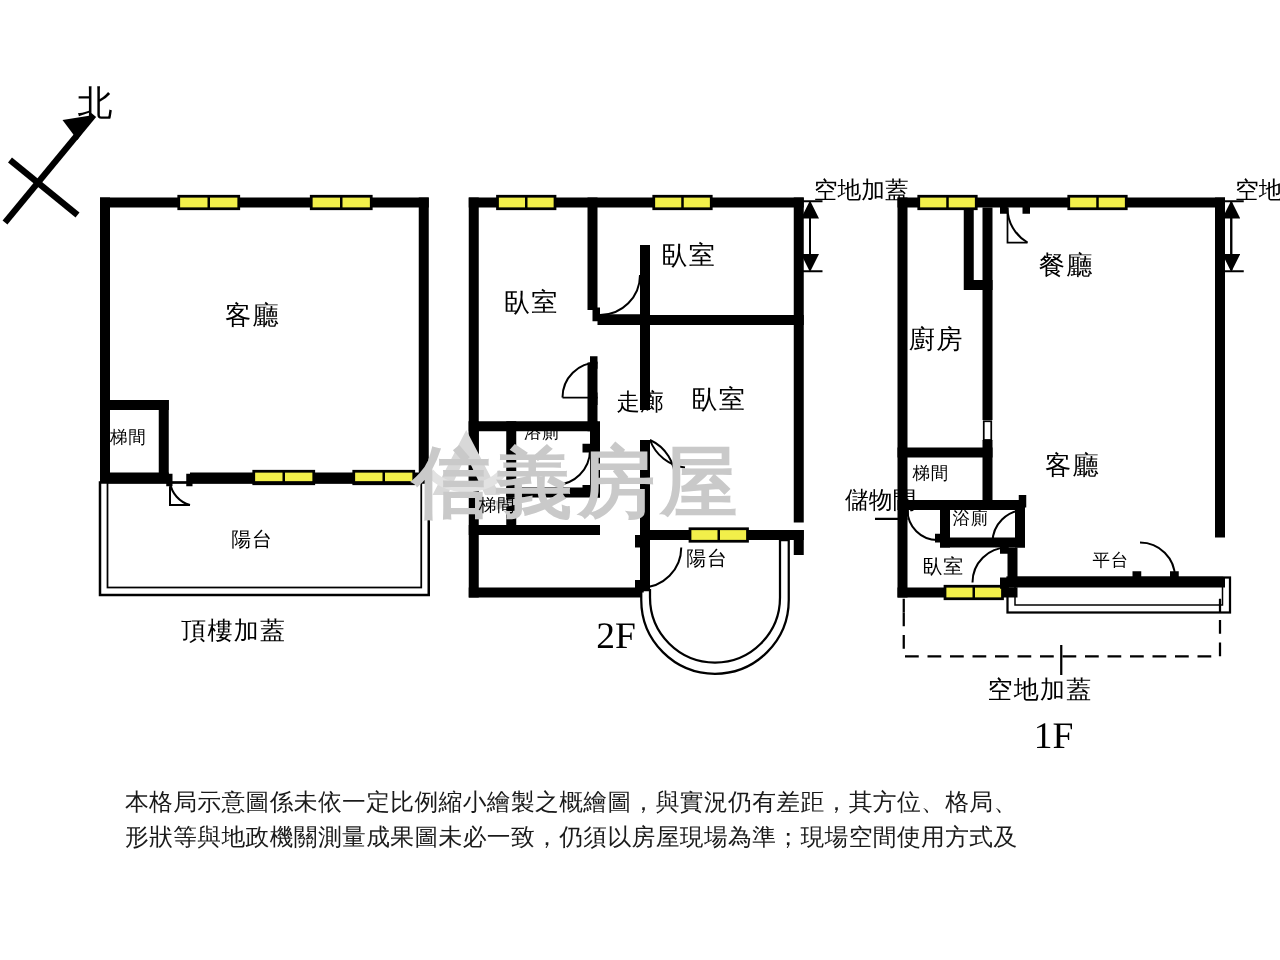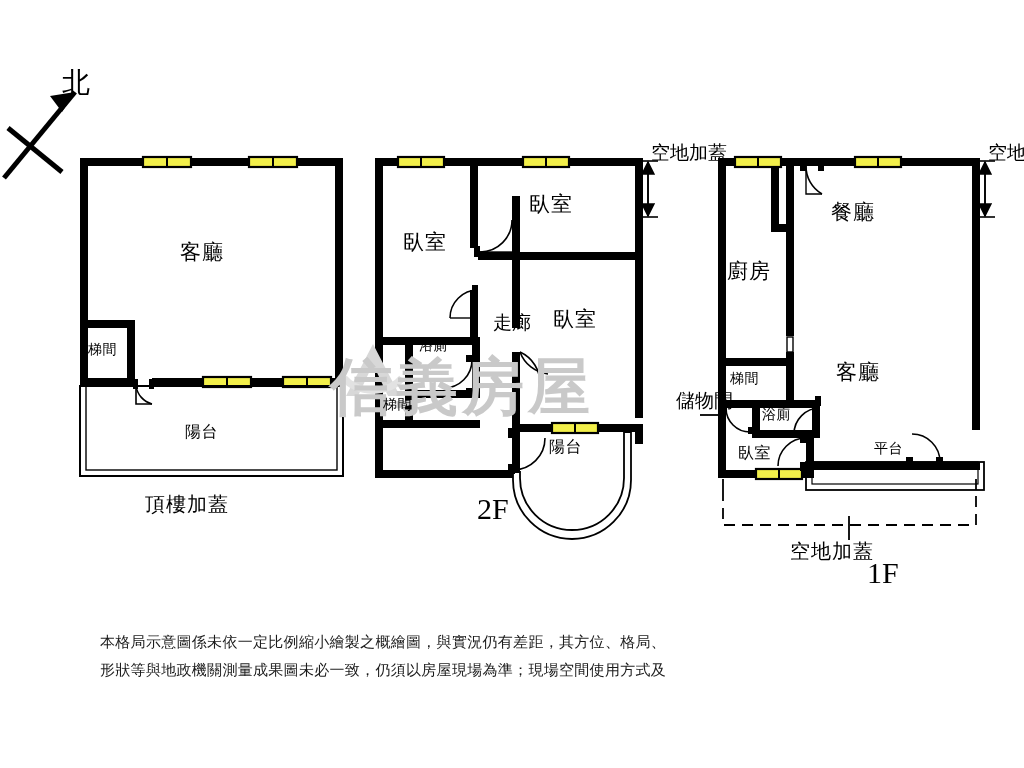--- a/index.html
+++ b/index.html
@@ -7,21 +7,21 @@
        font-family:"Liberation Serif","DejaVu Serif",serif;}
   #stage{position:relative;width:1024px;height:768px;background:#fff;}
   svg{position:absolute;left:0;top:0;}
   .wm{position:absolute;pointer-events:none;}
   #wm-big{left:330px;top:340px;width:360px;font-size:62px;color:#c9c9c9;
           letter-spacing:4px;font-weight:700;white-space:nowrap;line-height:1;margin-top:16px;}
   #wm-small{left:333px;top:408px;width:360px;font-size:12px;color:#c2c2c2;
             letter-spacing:2.5px;white-space:nowrap;}
   #wm-mark{left:338px;top:338px;width:70px;height:70px;}
   .disc{position:absolute;left:100px;top:628px;width:840px;
-        font-size:15px;line-height:28px;color:#1a1a1a;
+        font-size:19px;line-height:28px;color:#1a1a1a;
         font-family:"DejaVu Serif","Liberation Serif",serif;letter-spacing:.3px;}
   .lbl{position:absolute;color:#000;white-space:nowrap;
        font-family:"DejaVu Serif","Liberation Serif",serif;}
   .rm{font-size:21px;letter-spacing:1px;}
   .rm-sm{font-size:16px;letter-spacing:.5px;}
   .rm-xs{font-size:14px;letter-spacing:.5px;}
   .flab{font-size:20px;letter-spacing:1px;}
   .flab-en{font-size:30px;font-family:"Liberation Serif","DejaVu Serif",serif;}
   .vlab{font-size:19px;line-height:25px;width:1.2em;text-align:center;letter-spacing:0;}
   .north{font-size:28px;}
@@ -294,21 +294,21 @@
   <div class="lbl rm" style="left:831px;top:198px;text-align:right;">餐廳</div>
   <div class="lbl rm" style="left:727px;top:257px;">廚房</div>
   <div class="lbl rm" style="left:836px;top:358px;">客廳</div>
   <div class="lbl rm-xs" style="left:730px;top:370px;">梯間</div>
   <div class="lbl rm-xs" style="left:762px;top:406px;">浴廁</div>
   <div class="lbl rm-sm" style="left:738px;top:443px;">臥室</div>
   <div class="lbl rm-xs" style="left:874px;top:440px;font-family:Liberation Mono, monospace;">平台</div>
   <div class="lbl vlab" style="left:676px;top:388px;">儲物間</div>
   <div class="lbl vlab" style="left:988px;top:140px;">空地加蓋</div>
   <div class="lbl flab" style="left:790px;top:538px;">空地加蓋</div>
-  <div class="lbl flab-en" style="left:827px;top:556px;margin-left:40px;">1F</div>
+  <div class="lbl flab-en" style="left:827px;top:572px;">1F</div>
 
   <div class="disc">
     <div>本格局示意圖係未依一定比例縮小繪製之概繪圖，與實況仍有差距，其方位、格局、</div>
     <div>形狀等與地政機關測量成果圖未必一致，仍須以房屋現場為準；現場空間使用方式及</div>
   </div>
 
   <div class="lbl north" style="left:62px;top:64px;">北</div>
 
 </div>
 

